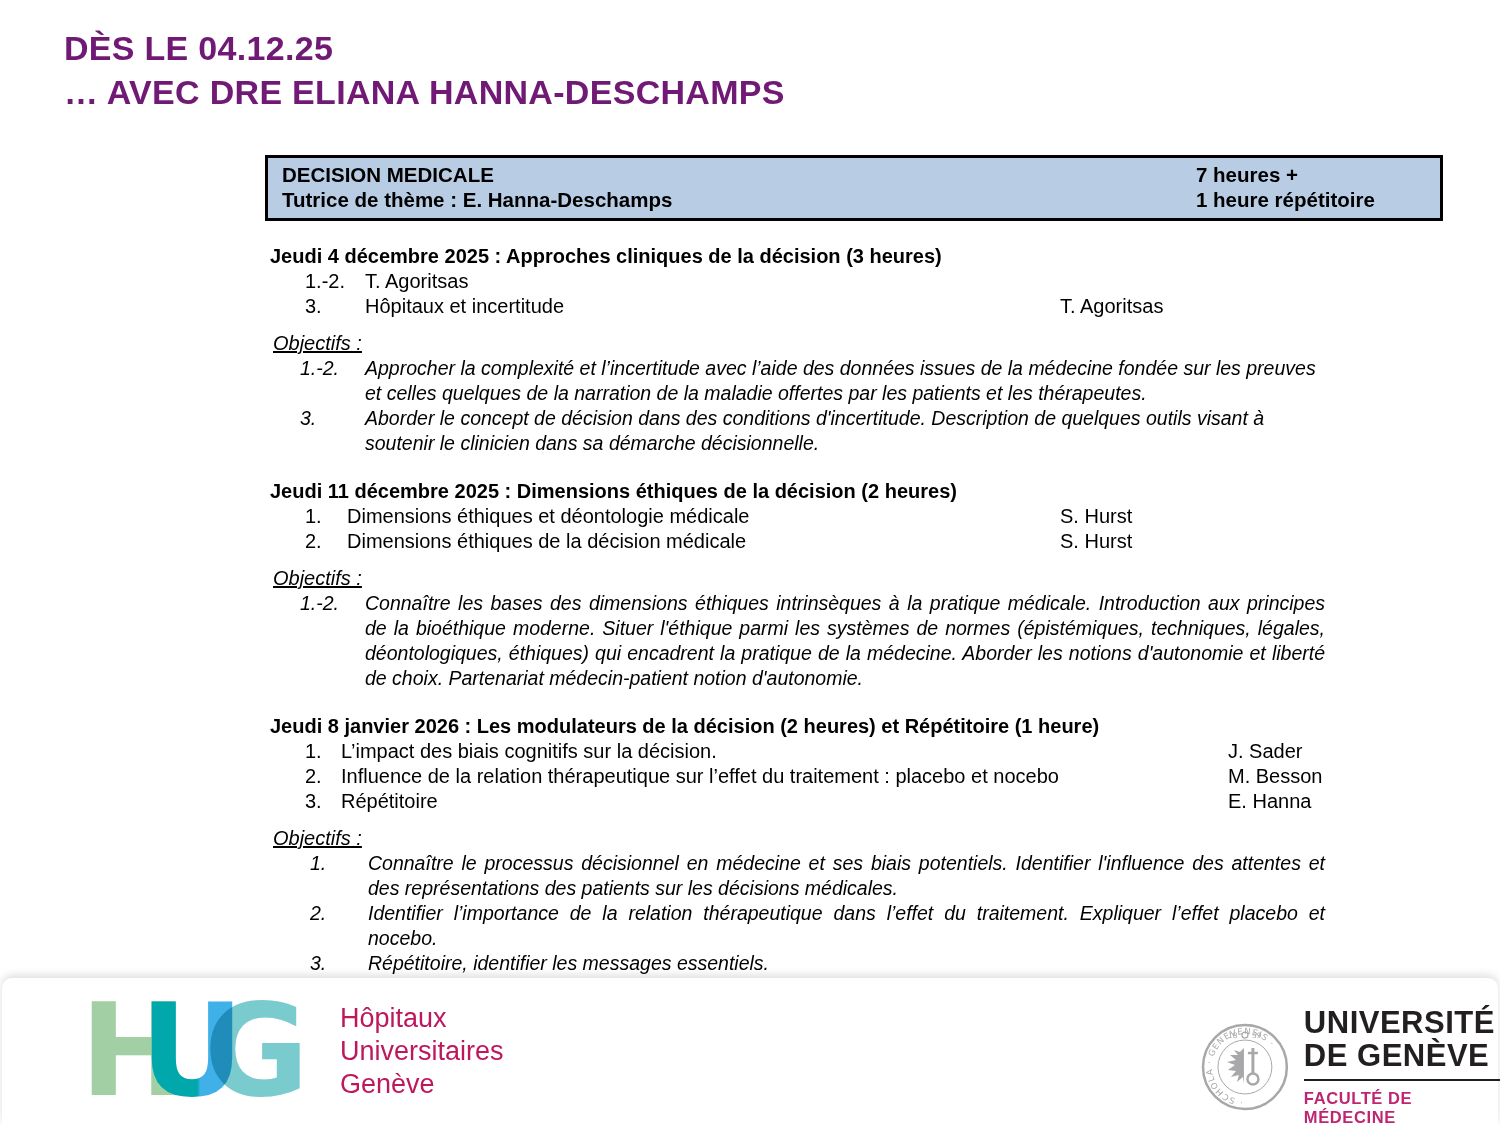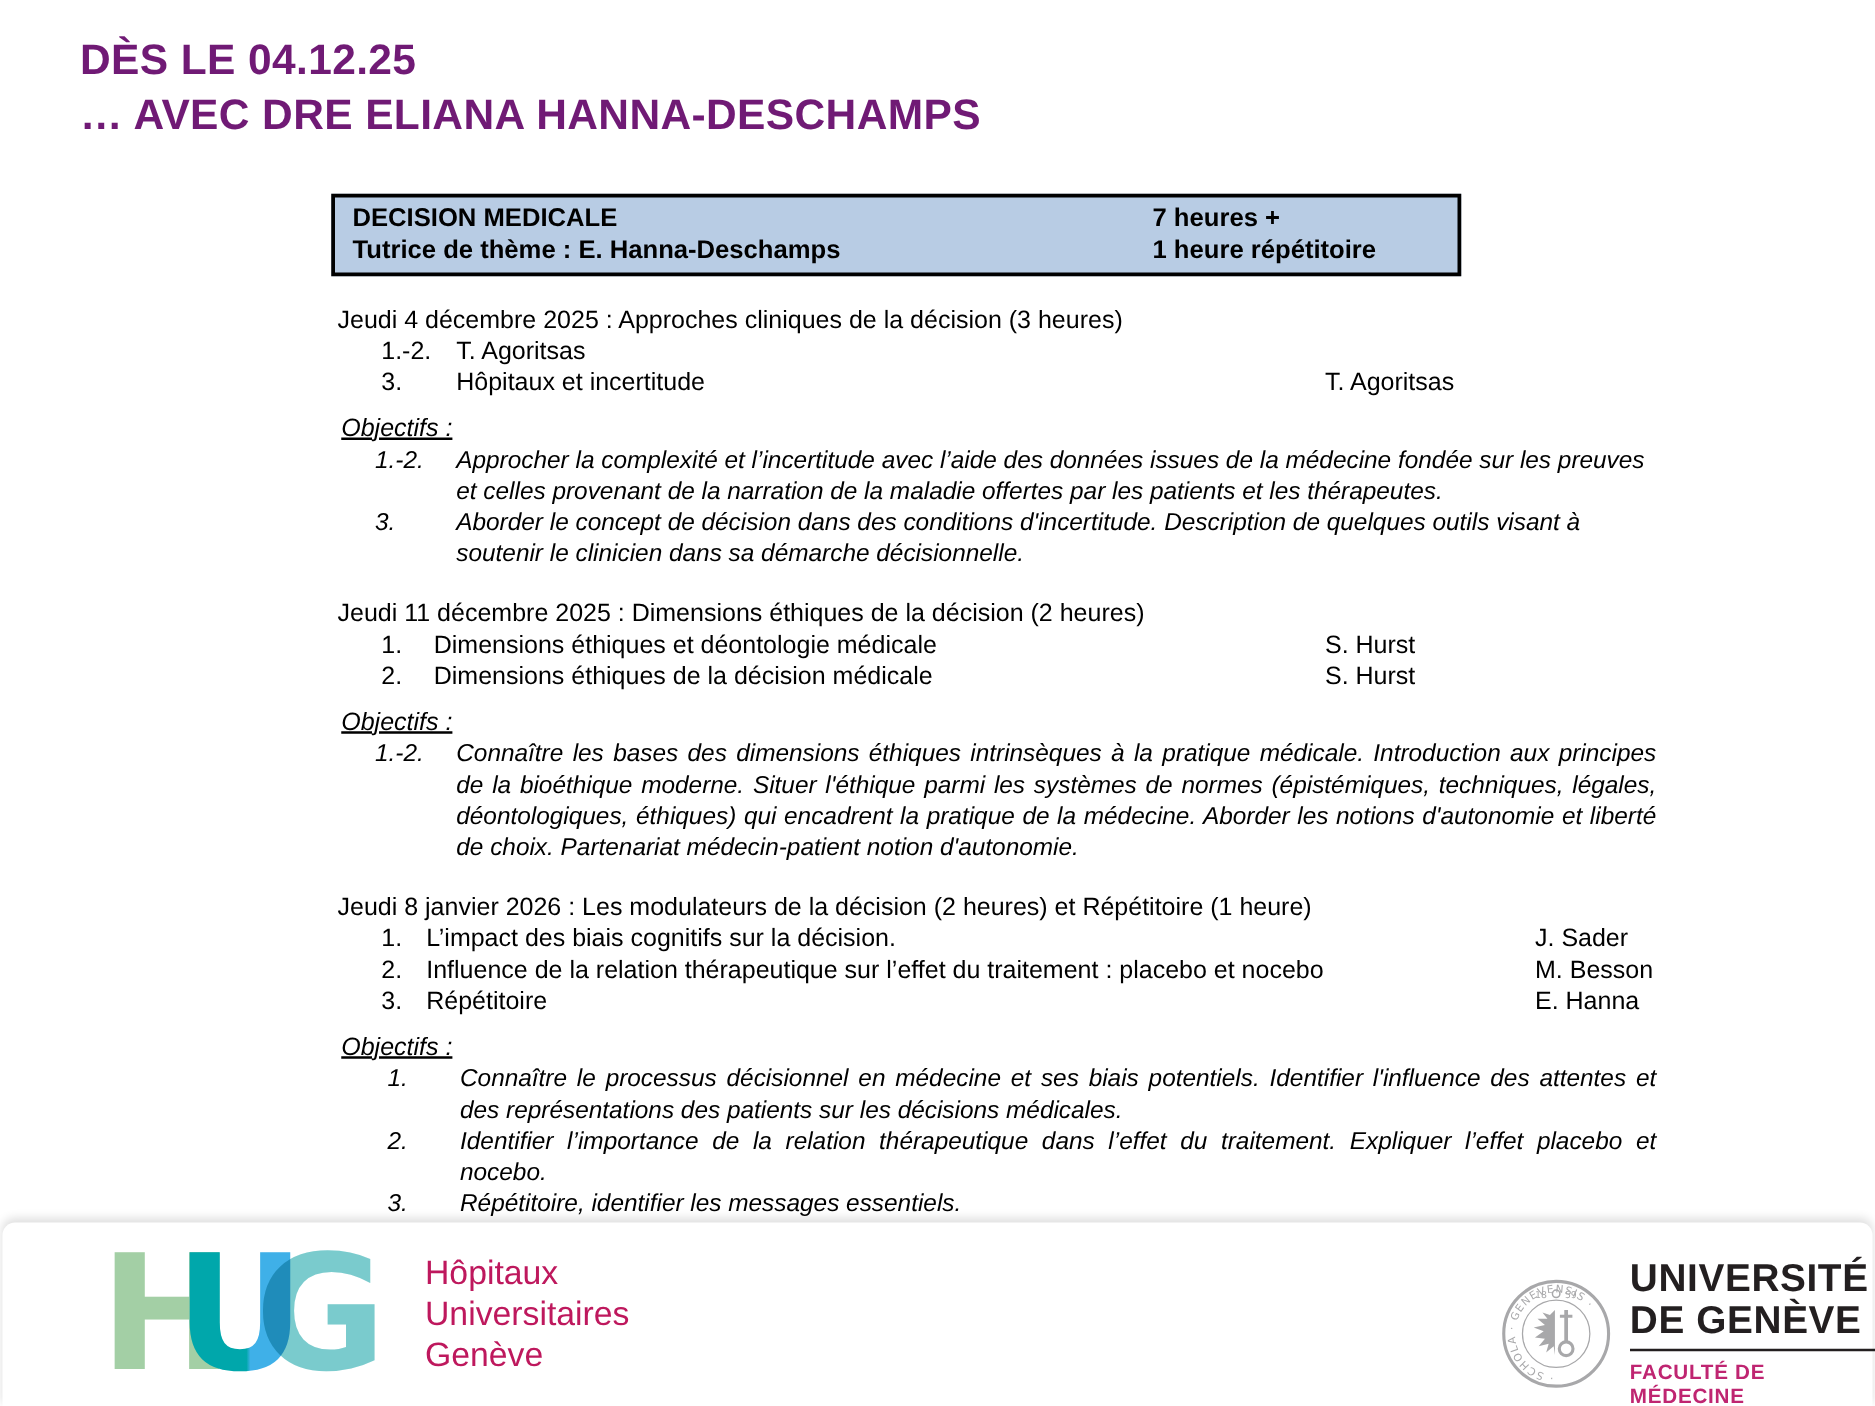--- a/index.html
+++ b/index.html
@@ -10,27 +10,27 @@
   }
   
   .slide-title {
     position:absolute; left:64px; top:26px;
     font-size:34px; font-weight:bold; color:#701a75; line-height:44px;
     letter-spacing:0.3px;
   }
   
   .doc { position:absolute; left:265px; top:155px; width:1060px; font-size:20px; }
   .header-box {
-    width:904px; border:3px solid #000; background:#b8cce4;
+    width:1178px; border:3px solid #000; background:#b8cce4;
     display:flex; justify-content:space-between;
     padding:4px 12px 6px 14px; font-weight:bold; line-height:25px; font-size:20.5px;
   }
   .header-box .right-cell { width:232px; flex:0 0 232px; }
   .session { margin-top:23px; }
-  .session-heading { font-weight:normal; padding-left:5px; line-height:25px; }
+  .session-heading { font-weight:bold; padding-left:5px; line-height:25px; }
   .item { display:flex; padding-left:40px; line-height:25px; }
   .item .num { flex:0 0 60px; }
   .session.s2 .item .num { flex:0 0 42px; }
   .session.s3 .item .num { flex:0 0 36px; }
   .item .txt { flex:1 1 auto; }
   .item .lect { flex:0 0 265px; }
   .session.s3 .item .lect { flex:0 0 97px; }
   .objectifs { margin-top:12px; font-style:italic; }
   .obj-label { display:inline-block; text-decoration:underline; padding-left:8px; line-height:25px; }
   .obj-item { display:flex; padding-left:35px; line-height:25px; font-size:19.5px; }
@@ -86,21 +86,21 @@
         <span class="num">3.</span>
         <span class="txt">Hôpitaux et incertitude</span>
         <span class="lect">T. Agoritsas</span>
       </div>
     </div>
 
     <div class="objectifs o1">
       <span class="obj-label">Objectifs :</span>
       <div class="obj-item">
         <span class="num">1.-2.</span>
-        <span class="txt">Approcher la complexité et l’incertitude avec l’aide des données issues de la médecine fondée sur les preuves et celles provenant de la narration de la maladie offertes par les patients et les thérapeutes.</span>
+        <span class="txt">Approcher la complexité et l’incertitude avec l’aide des données issues de la médecine fondée sur les preuves et celles quelques de la narration de la maladie offertes par les patients et les thérapeutes.</span>
       </div>
       <div class="obj-item">
         <span class="num">3.</span>
         <span class="txt">Aborder le concept de décision dans des conditions d'incertitude. Description de quelques outils visant à soutenir le clinicien dans sa démarche décisionnelle.</span>
       </div>
     </div>
 
     <div class="session s2">
       <div class="session-heading">Jeudi 11 décembre 2025 : Dimensions éthiques de la décision (2 heures)</div>
       <div class="item">

